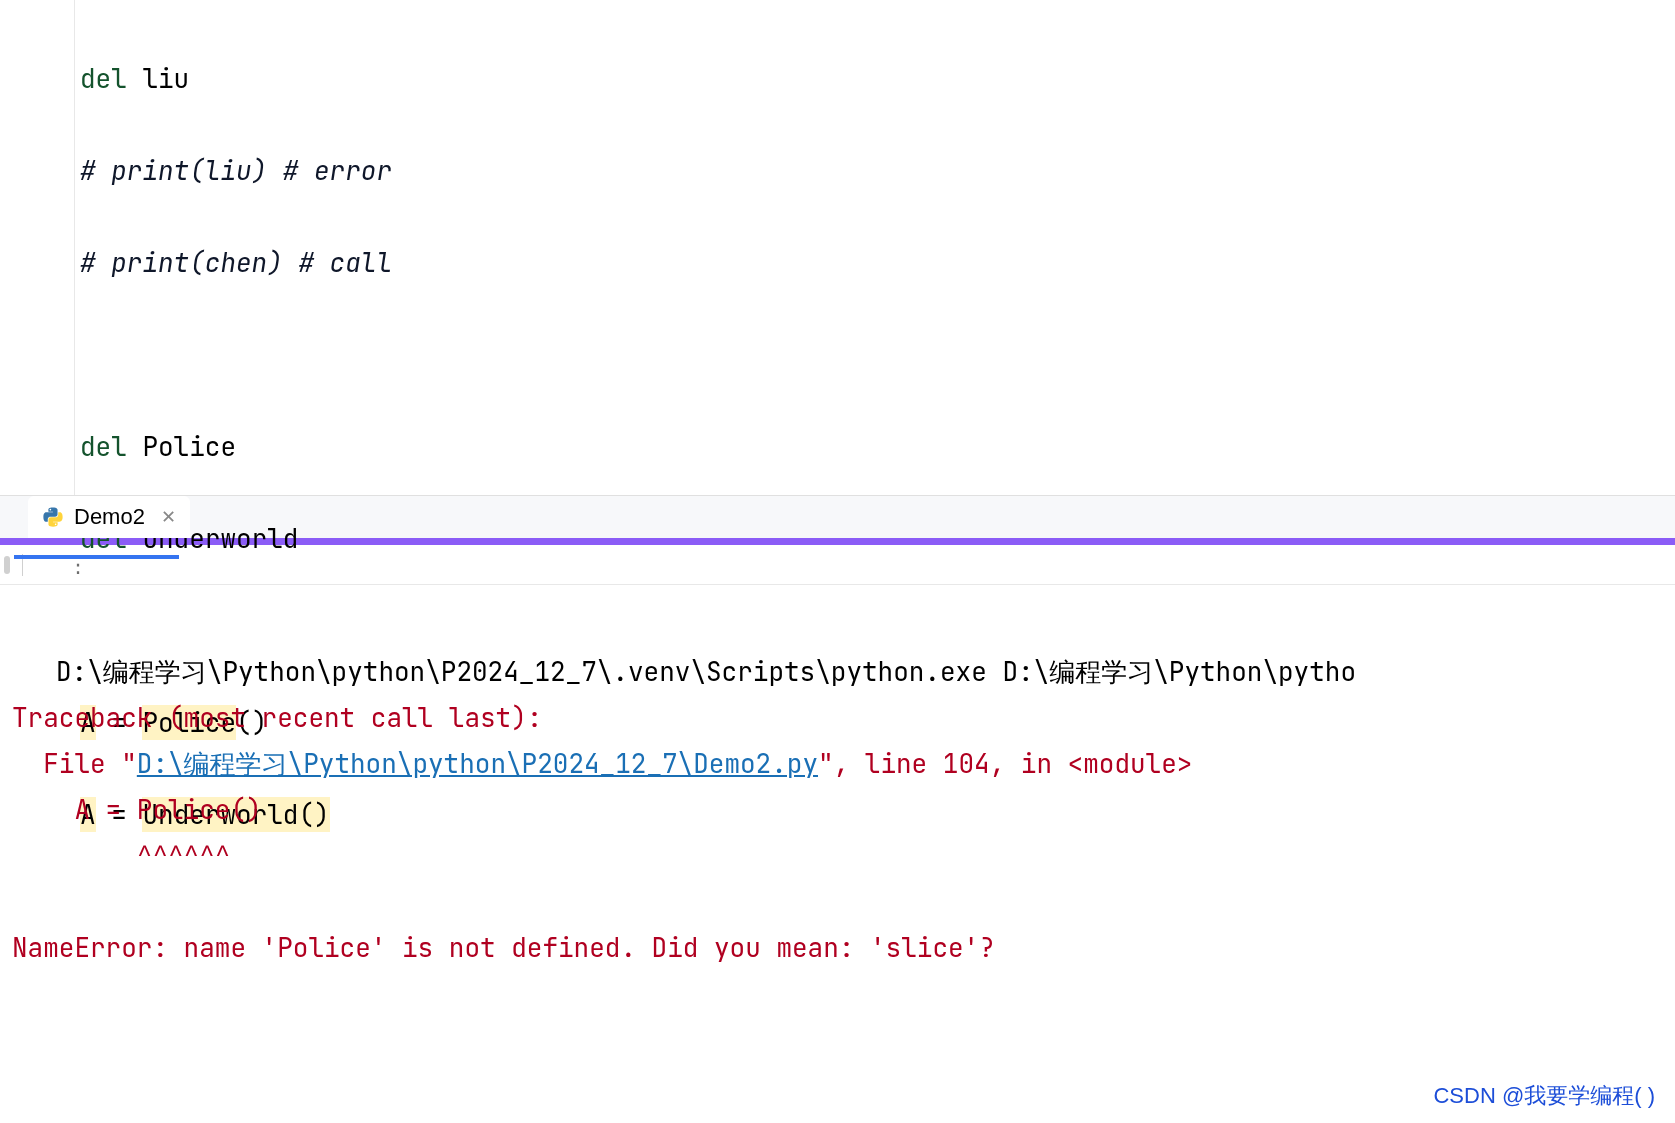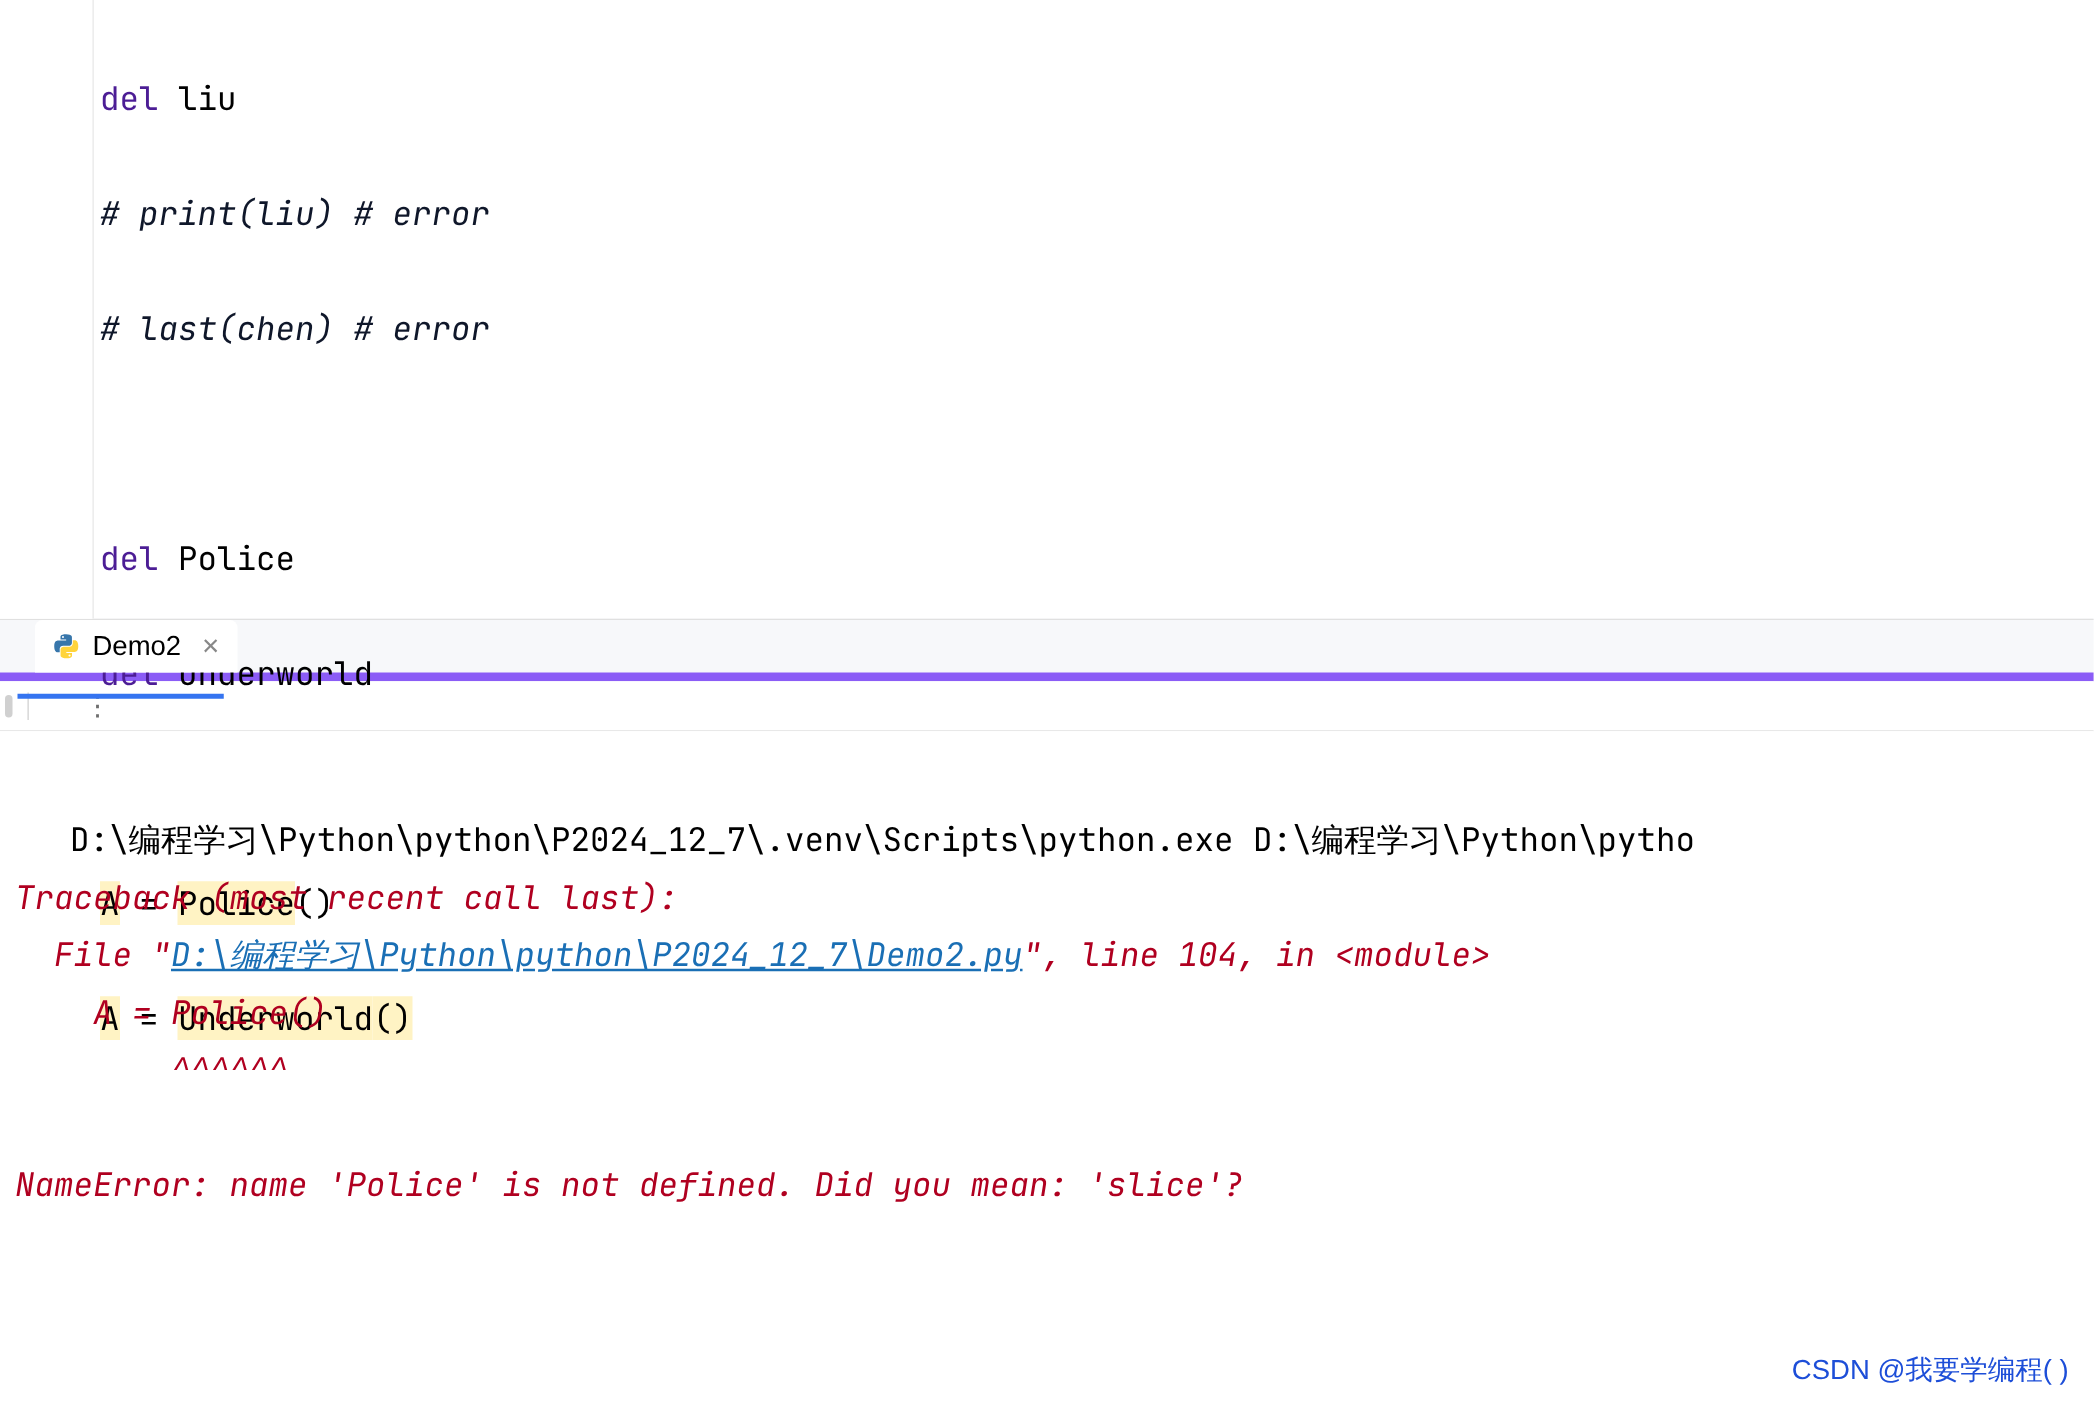--- a/index.html
+++ b/index.html
@@ -29,21 +29,21 @@
 .code-content {
   flex: 1;
   padding: 10px 5px;
   line-height: 46px;
   white-space: pre;
 }
 .code-line {
   display: block;
   height: 46px;
 }
-.kw { color: #4c1d95; }
+.kw { color: #14532d; }
 .ident { color: #000000; }
 .comment { color: #0f172a; font-style: italic; text-align: right; }
 .op { color: #000000; }
 .paren { color: #000000; }
 .hl { background: #fff3c4; }
 .hl-li { background: #fff3c4; }
 
 .tab-bar {
   height: 50px;
   border-top: 1px solid #e0e0e0;
@@ -110,21 +110,21 @@
 }
 
 .console {
   padding: 18px 12px;
   font-size: 26px;
   line-height: 46px;
   white-space: pre;
   background: #ffffff;
 }
 .c-black { color: #000000; margin-left: 44px; }
-.c-red { color: #b00020; font-style: italic; }
+.c-red { color: #b00020; }
 .c-link { color: #1a6fb5; text-decoration: underline; }
 .ai-btn {
   display: inline-flex;
   align-items: center;
   gap: 8px;
   background: #f0f1f2;
   border-radius: 6px;
   padding: 2px 12px;
   color: #7a7a7a;
   font-family: -apple-system, 'Segoe UI', sans-serif;
@@ -146,21 +146,21 @@
 }
 </style>
 </head>
 <body>
 
 <div class="editor-area">
   <div class="gutter"></div>
   <div class="code-content">
 <span class="code-line"><span class="kw">del</span> <span class="ident">liu</span></span>
 <span class="code-line"><span class="comment"># print(liu) # error</span></span>
-<span class="code-line"><span class="comment"># last(chen) # error</span></span>
+<span class="code-line"><span class="comment"># print(chen) # call</span></span>
 <span class="code-line"></span>
 <span class="code-line"><span class="kw">del</span> <span class="ident">Police</span></span>
 <span class="code-line"><span class="kw">del</span> <span class="ident">Underworld</span></span>
 <span class="code-line"></span>
 <span class="code-line"><span class="hl-li ident">A</span> <span class="op">=</span> <span class="hl ident">Police</span><span class="paren">()</span></span>
 <span class="code-line"><span class="hl-li ident">A</span> <span class="op">=</span> <span class="hl ident">Underworld</span><span class="hl paren">()</span></span>
   </div>
 </div>
 
 <div class="tab-bar">

